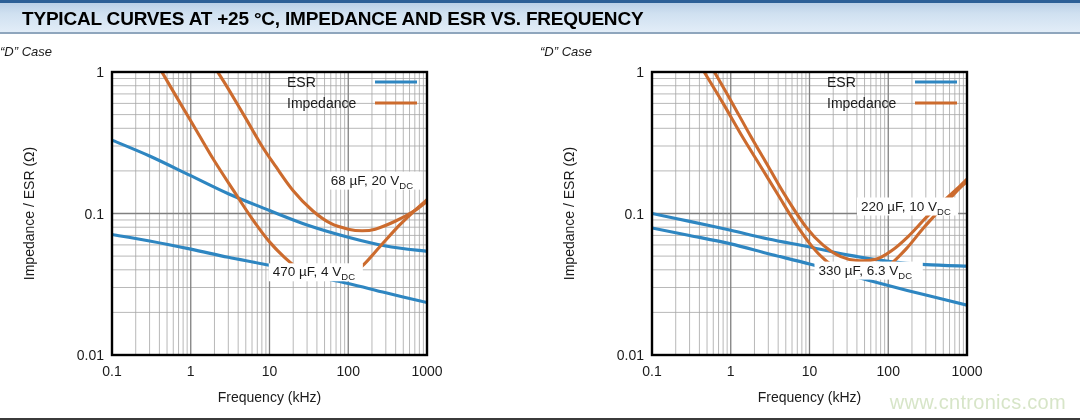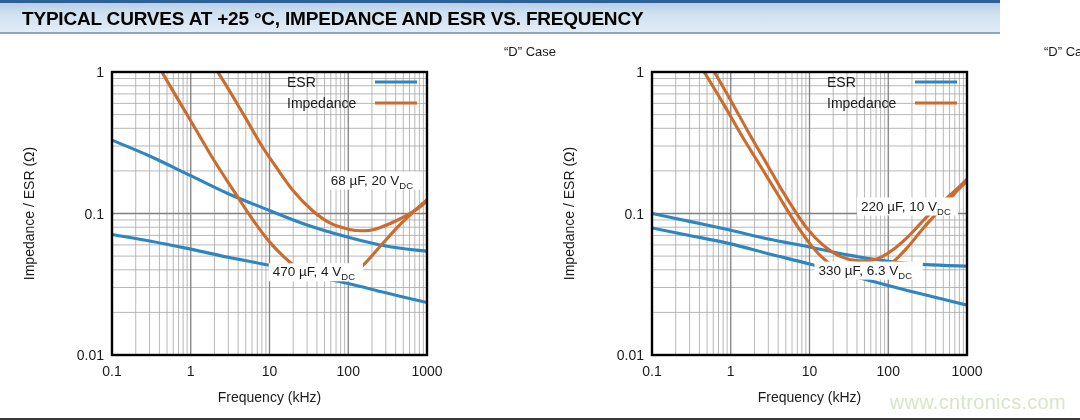--- a/index.html
+++ b/index.html
@@ -17,21 +17,21 @@
     background: #ffffff;
     overflow: hidden;
     box-sizing: border-box;
     border-bottom: 2px solid #3b3b3b;
   }
 
   
   #header-band {
     position: absolute;
     left: 0; top: 0;
-    width: 1000px;
+    width: 1080px;
     height: 34px;
     background: linear-gradient(to bottom, #b9cfe6 0%, #cfe0f0 35%, #e2edf8 100%);
     border-top: 3px solid #2c5f96;
     border-bottom: 2px solid #8fa6bd;
     box-sizing: border-box;
   }
   #header-title {
     position: absolute;
     left: 22px;
     top: 5px;
@@ -49,25 +49,26 @@
     top: 36px;
     width: 540px;
     height: 382px;
   }
   #panel-left  { left: 0px; }
   #panel-right { left: 540px; }
 
   .panel-title {
     position: absolute;
     top: 8px;
-    left: 16px;
+    left: 0;
     width: 540px;
-    text-align: right;
+    text-align: left;
     font-size: 13px;
     color: #1a1a1a;
+    font-style: italic;
   }
 
   .plot-svg {
     position: absolute;
     left: 0;
     top: 0;
   }
 
   
   .tick-text {

